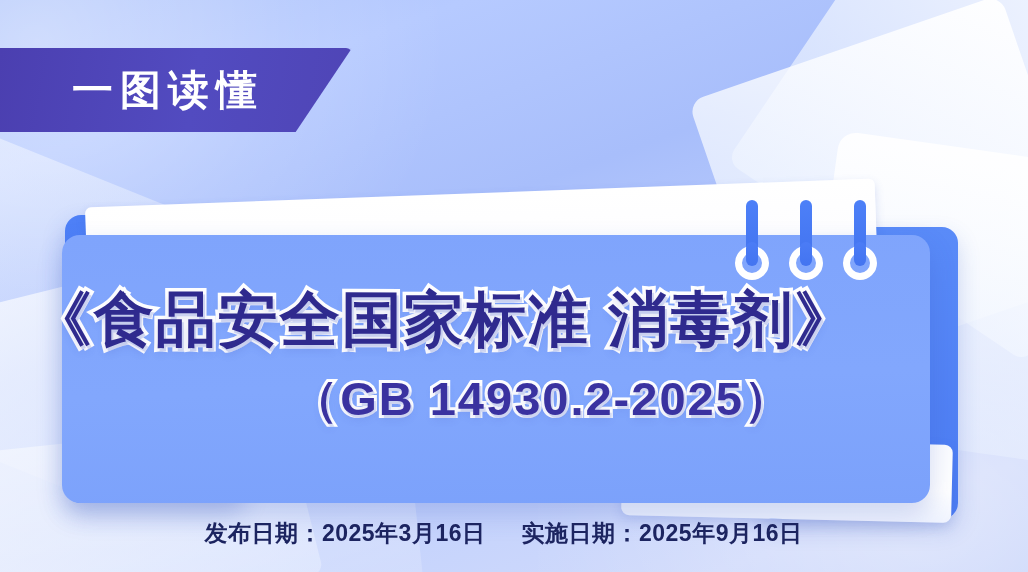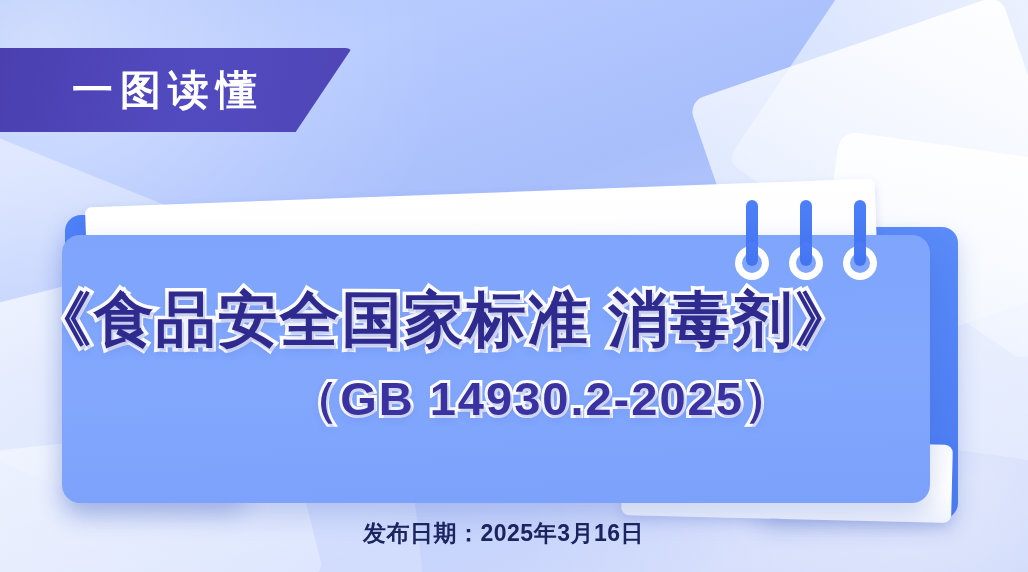--- a/index.html
+++ b/index.html
@@ -305,15 +305,16 @@
     </div>
   </div>
 
   <div class="headline-block">
     <div class="main-title">《食品安全国家标准 消毒剂》</div>
     <div class="sub-title">（GB 14930.2-2025）</div>
   </div>
 
   <div class="dates-row">
     <div class="date-item">发布日期：2025年3月16日</div>
+    <div class="date-item">实施日期：2025年9月16日</div>
   </div>
 
 </div>
 
 </body></html>

